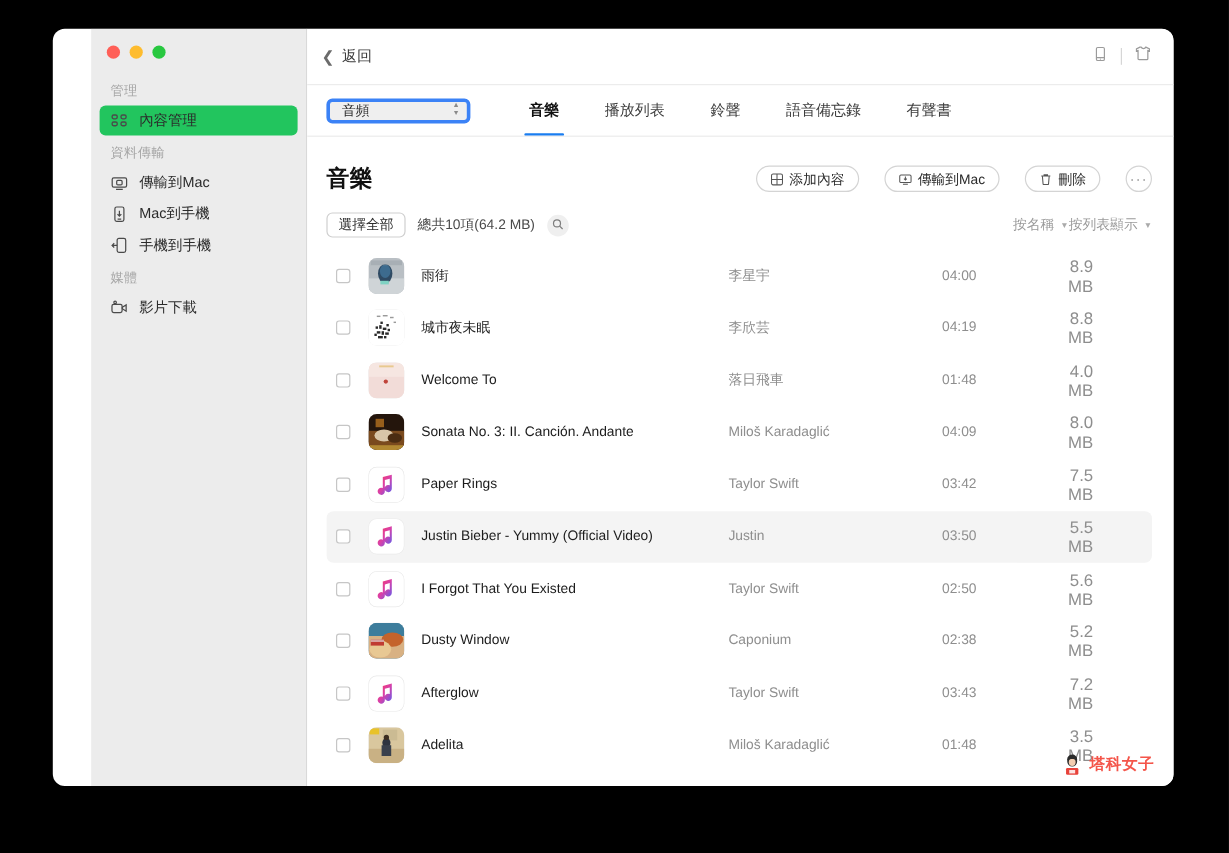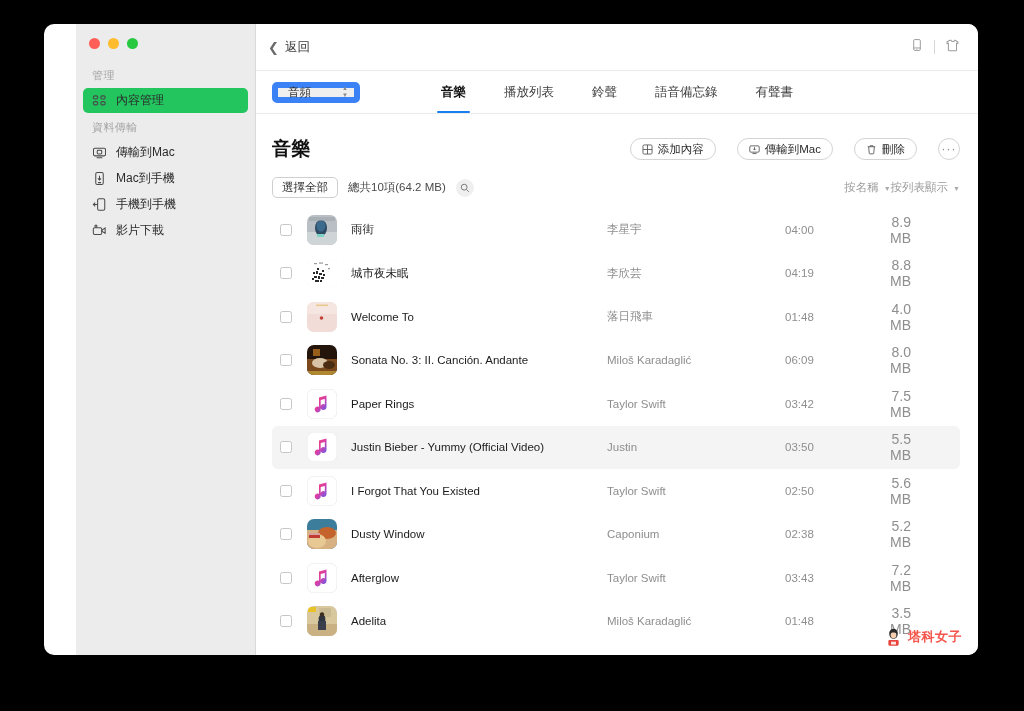--- a/index.html
+++ b/index.html
@@ -113,23 +113,23 @@
   .tabbar {
     height: 43px;
     flex: 0 0 43px;
     border-bottom: 1px solid #ececec;
     display: flex;
     align-items: center;
     position: relative;
     padding: 0 18px 0 16px;
   }
   .src-select {
-    width: 88px; height: 21px;
+    width: 120px; height: 21px;
     background: #efefef;
-    border: 6px solid #3b82f6;
+    border: 3px solid #3b82f6;
     border-radius: 5px;
     display: flex; align-items: center;
     padding: 0 6px 0 10px;
     font-size: 11.5px; color: #2b2b2b;
     cursor: default;
     position: relative;
   }
   .src-select .stepper {
     margin-left: auto;
     display: flex; flex-direction: column; gap: 2px;
@@ -387,20 +387,21 @@
           <svg width="15" height="15" viewBox="0 0 16 16" fill="none" stroke="currentColor" stroke-width="1.1">
             <rect x="6" y="1.8" width="7.6" height="12.4" rx="1.6"></rect>
             <path d="M6 8h-4.3M3.4 6.1L1.5 8l1.9 1.9"></path>
           </svg>
         </span>
         <span>手機到手機</span>
       </div>
     </div>
 
     <div class="side-group">
+      <div class="side-group-label">媒體</div>
       <div class="side-item">
         <span class="ico">
           <svg width="15" height="15" viewBox="0 0 16 16" fill="none" stroke="currentColor" stroke-width="1.1">
             <rect x="1.4" y="5" width="9" height="7.2" rx="1.5"></rect>
             <path d="M10.6 7.6l3.4-2.2v5.6l-3.4-2.2z"></path>
             <circle cx="4.2" cy="3.2" r="1.1"></circle>
           </svg>
         </span>
         <span>影片下載</span>
       </div>
@@ -602,21 +603,21 @@
               <rect width="30" height="30" fill="#24150c"></rect>
               <rect y="14" width="30" height="16" fill="#7a4a1e"></rect>
               <ellipse cx="13" cy="18" rx="8" ry="5" fill="#d8c5a8"></ellipse>
               <ellipse cx="22" cy="20" rx="6" ry="4" fill="#4a2c12"></ellipse>
               <rect x="6" y="4" width="7" height="7" fill="#b4701f" opacity=".8"></rect>
               <rect x="0" y="26" width="30" height="4" fill="#c9a23a" opacity=".7"></rect>
             </svg>
           </div>
           <div class="col-title">Sonata No. 3: II. Canción. Andante</div>
           <div class="col-artist">Miloš Karadaglić</div>
-          <div class="col-time">06:09</div>
+          <div class="col-time">04:09</div>
           <div class="col-size">8.0 MB</div>
         </div>
 
         <div class="row">
           <div class="cb"></div>
           <div class="art">
             <svg viewBox="0 0 30 30" class="fill">
               <defs>
                   <linearGradient id="mn1" x1="0" y1="0" x2="1" y2="1">
                 <stop offset="0" stop-color="#fa3a5c"></stop>

